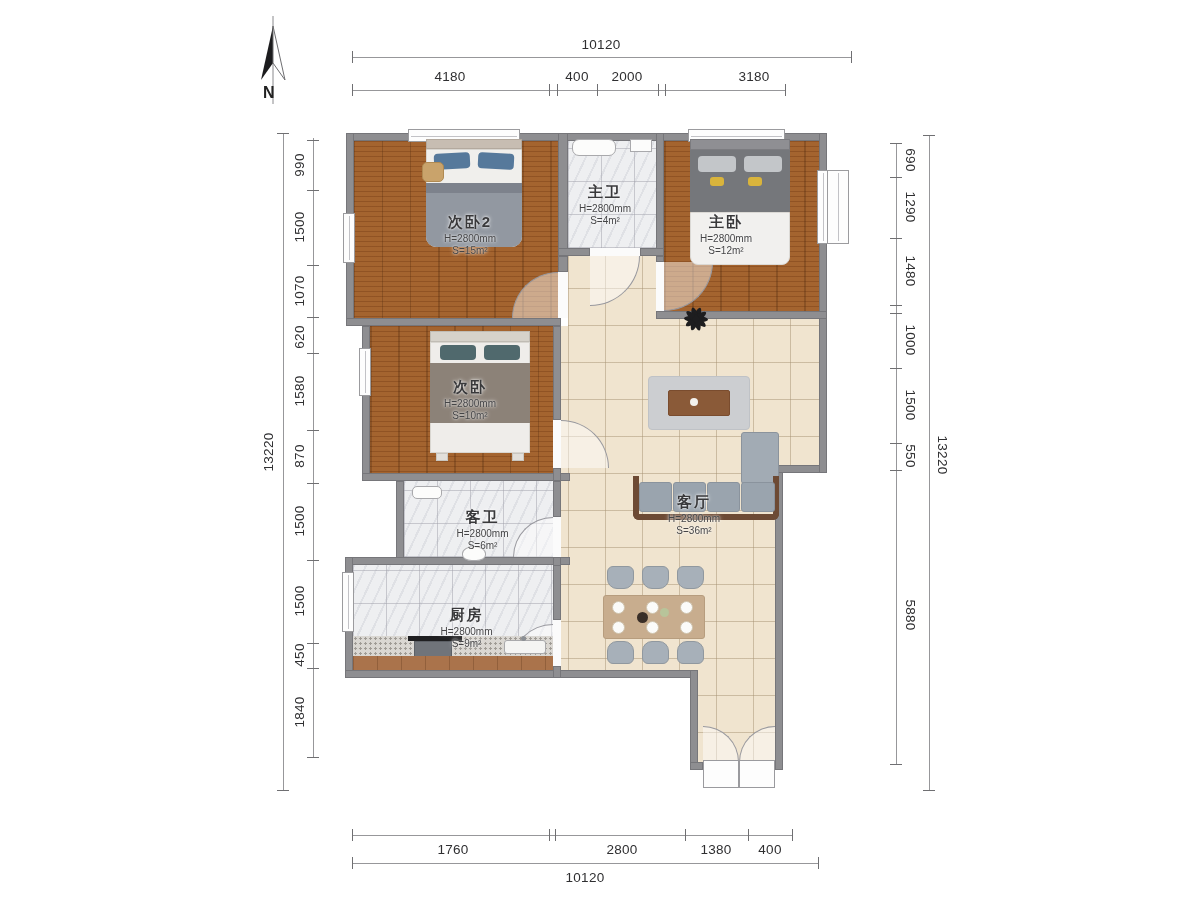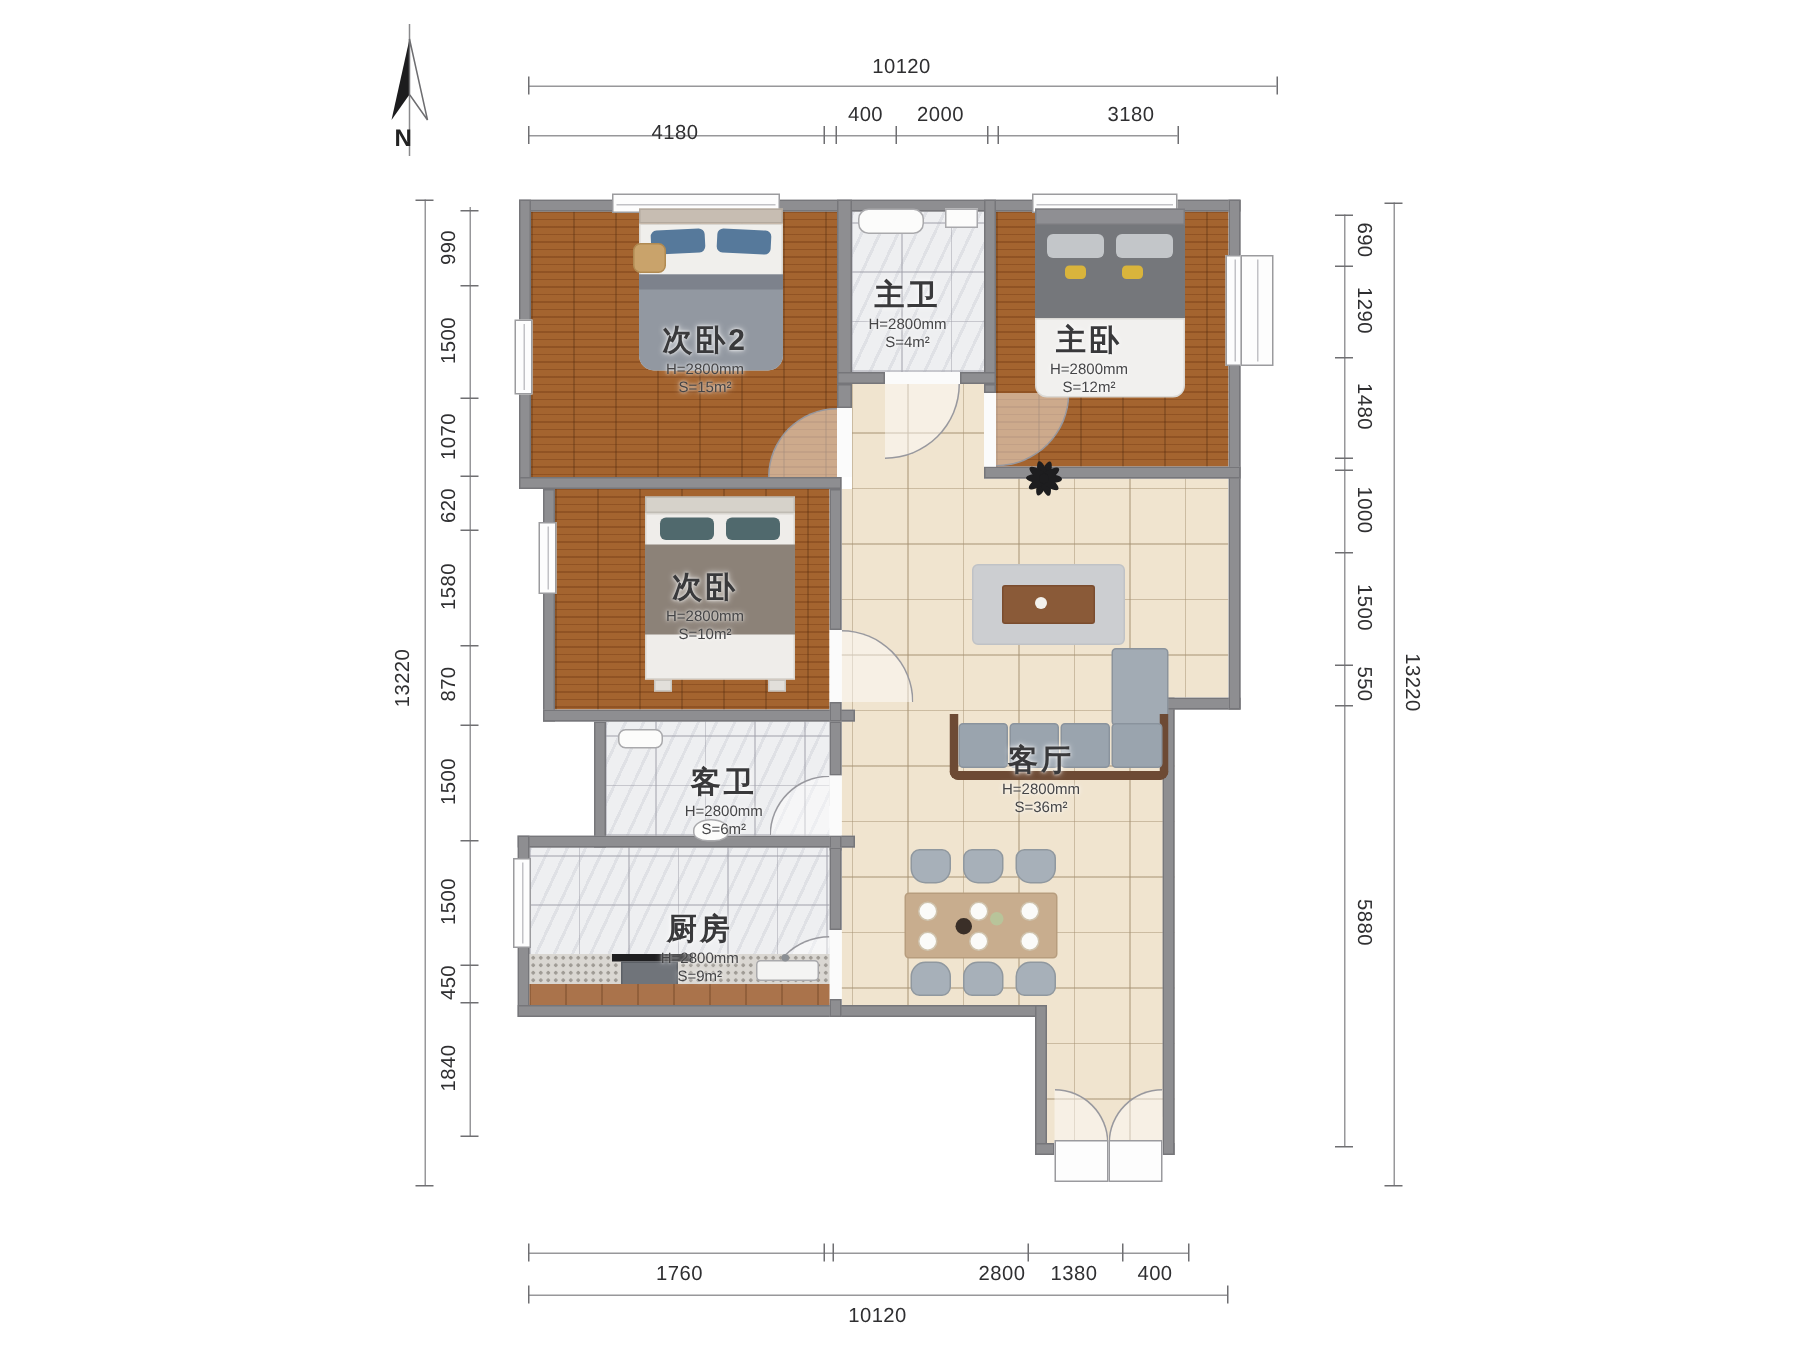--- a/index.html
+++ b/index.html
@@ -37,21 +37,21 @@
   
   .dim-line{position:absolute;background:#97979a;}
   .tick{position:absolute;background:#6f6f72;}
   .dim-label{position:absolute;color:#2f2f31;font-size:13.5px;white-space:nowrap;
              transform:translate(-50%,-50%);letter-spacing:.3px;}
   .dim-label.rl{transform:translate(-50%,-50%) rotate(-90deg);}
   .dim-label.rr{transform:translate(-50%,-50%) rotate(90deg);}
   
   .room-label{position:absolute;text-align:center;color:#39393b;
               text-shadow:0 0 4px rgba(255,255,255,.85),0 0 2px rgba(255,255,255,.85);}
-  .room-label .nm{font-size:20px;font-weight:bold;letter-spacing:2px;}
+  .room-label .nm{font-size:15px;font-weight:bold;letter-spacing:2px;}
   .room-label .sub{font-size:10px;margin-top:1px;color:#454547;}
   
   .fbox{position:absolute;box-sizing:border-box;}
   .chair{position:absolute;width:27px;height:23px;background:#a7b0b9;border:1.5px solid #90989f;
          border-radius:6px 6px 10px 10px;box-sizing:border-box;}
   .plate{position:absolute;width:13px;height:13px;border-radius:50%;background:#fbfbf9;border:1px solid #cfc3ad;box-sizing:border-box;}
   .fix{position:absolute;background:#fcfcfb;border:1.5px solid #a9a9ac;box-sizing:border-box;}
   .watermark{position:absolute;opacity:.45;color:#fff;}
   .wm-blocks{display:flex;gap:4px;margin-bottom:3px;}
   .wm-blocks i{width:22px;height:20px;background:rgba(255,255,255,.85);filter:blur(1.5px);border-radius:2px;}
@@ -262,34 +262,34 @@
   <div class="dim-label" style="left:601px;top:44px;">10120</div>
 
   <div class="dim-line" style="left:352px;top:90px;width:433px;height:1px;"></div>
   <div class="tick" style="left:352px;top:84px;width:1px;height:12px;"></div>
   <div class="tick" style="left:549px;top:84px;width:1px;height:12px;"></div>
   <div class="tick" style="left:557px;top:84px;width:1px;height:12px;"></div>
   <div class="tick" style="left:597px;top:84px;width:1px;height:12px;"></div>
   <div class="tick" style="left:658px;top:84px;width:1px;height:12px;"></div>
   <div class="tick" style="left:665px;top:84px;width:1px;height:12px;"></div>
   <div class="tick" style="left:785px;top:84px;width:1px;height:12px;"></div>
-  <div class="dim-label" style="left:450px;top:76px;margin-top:12px;">4180</div>
+  <div class="dim-label" style="left:450px;top:76px;">4180</div>
   <div class="dim-label" style="left:577px;top:76px;">400</div>
   <div class="dim-label" style="left:627px;top:76px;">2000</div>
   <div class="dim-label" style="left:754px;top:76px;">3180</div>
 
   <div class="dim-line" style="left:352px;top:835px;width:440px;height:1px;"></div>
   <div class="tick" style="left:352px;top:829px;width:1px;height:12px;"></div>
   <div class="tick" style="left:549px;top:829px;width:1px;height:12px;"></div>
   <div class="tick" style="left:555px;top:829px;width:1px;height:12px;"></div>
   <div class="tick" style="left:685px;top:829px;width:1px;height:12px;"></div>
   <div class="tick" style="left:748px;top:829px;width:1px;height:12px;"></div>
   <div class="tick" style="left:792px;top:829px;width:1px;height:12px;"></div>
   <div class="dim-label" style="left:453px;top:849px;">1760</div>
-  <div class="dim-label" style="left:622px;top:849px;margin-left:46px;">2800</div>
+  <div class="dim-label" style="left:622px;top:849px;">2800</div>
   <div class="dim-label" style="left:716px;top:849px;">1380</div>
   <div class="dim-label" style="left:770px;top:849px;">400</div>
 
   <div class="dim-line" style="left:352px;top:863px;width:466px;height:1px;"></div>
   <div class="tick" style="left:352px;top:857px;width:1px;height:12px;"></div>
   <div class="tick" style="left:818px;top:857px;width:1px;height:12px;"></div>
   <div class="dim-label" style="left:585px;top:877px;">10120</div>
 
   <div class="dim-line" style="left:283px;top:133px;width:1px;height:657px;"></div>
   <div class="tick" style="left:277px;top:133px;width:12px;height:1px;"></div>

